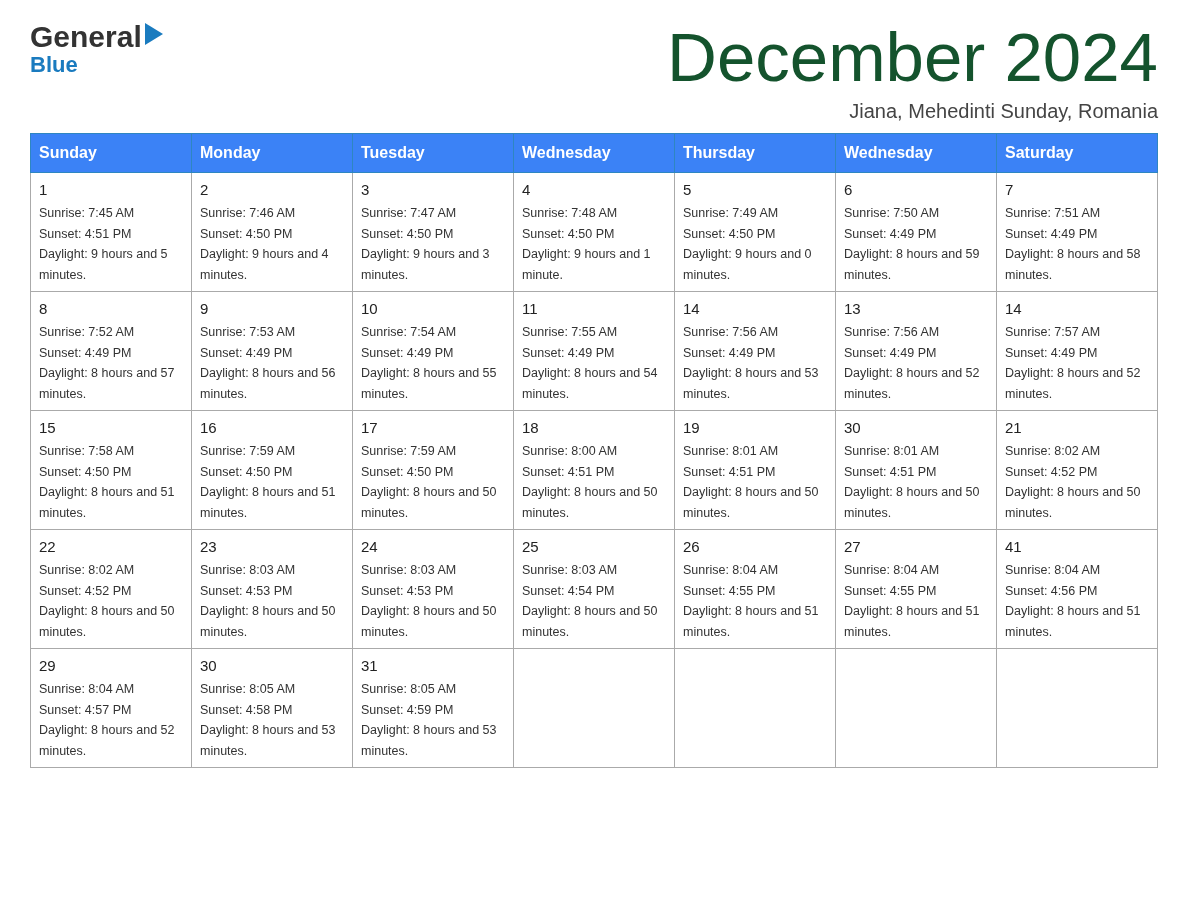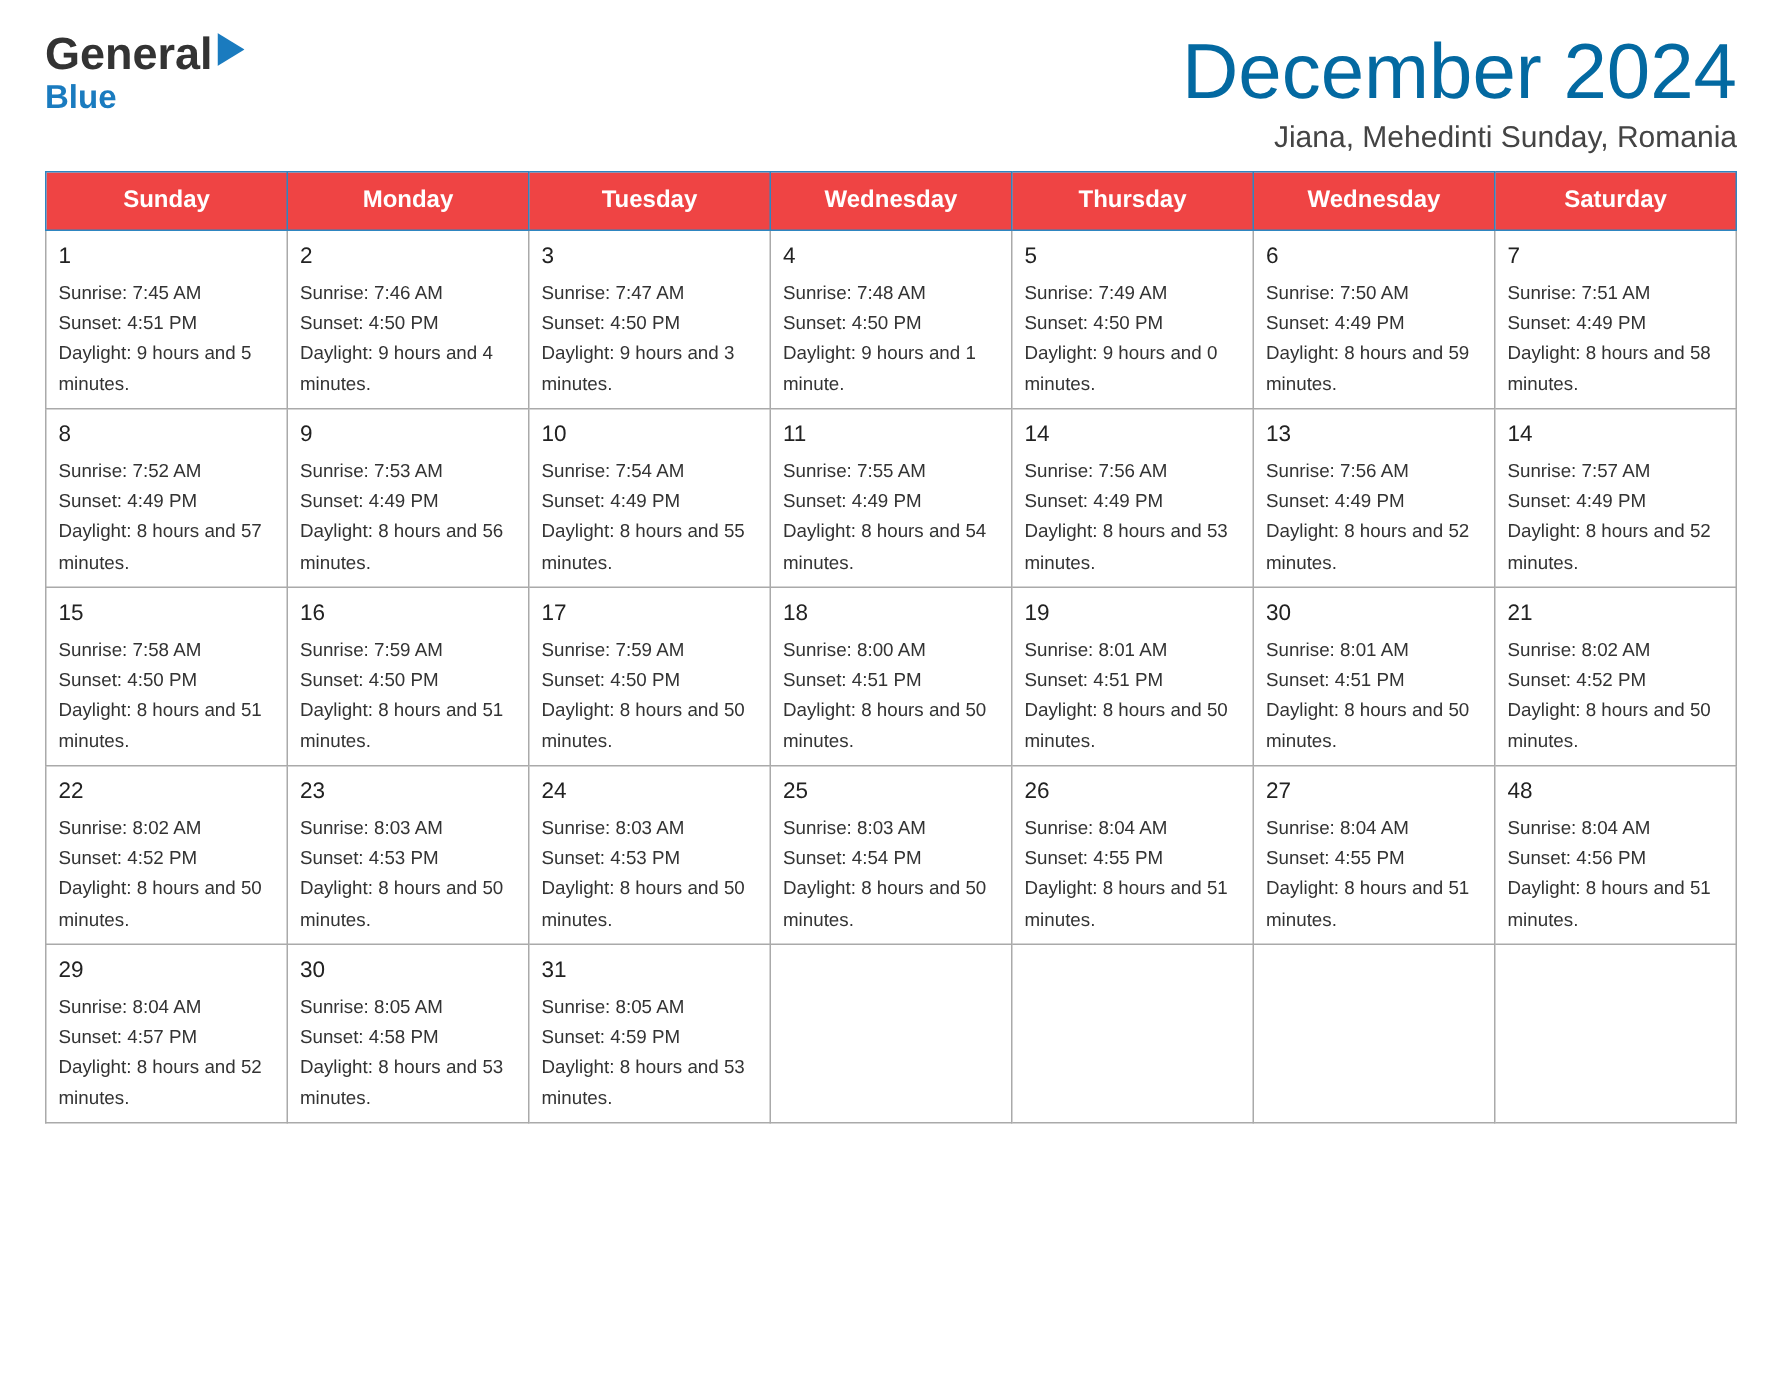--- a/index.html
+++ b/index.html
@@ -12,42 +12,42 @@
     }
     .header {
       display: flex;
       justify-content: space-between;
       align-items: flex-start;
     }
     .title-block {
       text-align: right;
     }
     .month-title {
-      font-size: 52px;
+      font-size: 69px;
       font-weight: normal;
-      color: #0369a1;
+      color: #14532d;
       line-height: 1.1;
     }
     .location {
       font-size: 20px;
       color: #444;
       margin-top: 4px;
     }
     .calendar {
       width: 100%;
       border-collapse: collapse;
       margin-top: 10px;
     }
     .calendar th {
-      background-color: #ef4444;
+      background-color: #3b82f6;
       color: #fff;
       font-size: 16px;
       font-weight: bold;
       padding: 10px 8px;
-      text-align: center;
+      text-align: left;
       border: 1px solid #2e86c1;
     }
     .calendar td {
       border: 1px solid #aaa;
       vertical-align: top;
       padding: 6px 8px;
       width: 14.28%;
       min-height: 110px;
       font-size: 13px;
       color: #222;
@@ -161,21 +161,21 @@
         <td><span class="day-num">23</span>
 <span class="day-info">Sunrise: 8:03 AM<br>Sunset: 4:53 PM<br>Daylight: 8 hours and 50 minutes.</span></td>
         <td><span class="day-num">24</span>
 <span class="day-info">Sunrise: 8:03 AM<br>Sunset: 4:53 PM<br>Daylight: 8 hours and 50 minutes.</span></td>
         <td><span class="day-num">25</span>
 <span class="day-info">Sunrise: 8:03 AM<br>Sunset: 4:54 PM<br>Daylight: 8 hours and 50 minutes.</span></td>
         <td><span class="day-num">26</span>
 <span class="day-info">Sunrise: 8:04 AM<br>Sunset: 4:55 PM<br>Daylight: 8 hours and 51 minutes.</span></td>
         <td><span class="day-num">27</span>
 <span class="day-info">Sunrise: 8:04 AM<br>Sunset: 4:55 PM<br>Daylight: 8 hours and 51 minutes.</span></td>
-        <td><span class="day-num">48</span>
+        <td><span class="day-num">41</span>
 <span class="day-info">Sunrise: 8:04 AM<br>Sunset: 4:56 PM<br>Daylight: 8 hours and 51 minutes.</span></td>
       </tr>
       <tr>
         <td><span class="day-num">29</span>
 <span class="day-info">Sunrise: 8:04 AM<br>Sunset: 4:57 PM<br>Daylight: 8 hours and 52 minutes.</span></td>
         <td><span class="day-num">30</span>
 <span class="day-info">Sunrise: 8:05 AM<br>Sunset: 4:58 PM<br>Daylight: 8 hours and 53 minutes.</span></td>
         <td><span class="day-num">31</span>
 <span class="day-info">Sunrise: 8:05 AM<br>Sunset: 4:59 PM<br>Daylight: 8 hours and 53 minutes.</span></td>
         <td class="empty"></td>

